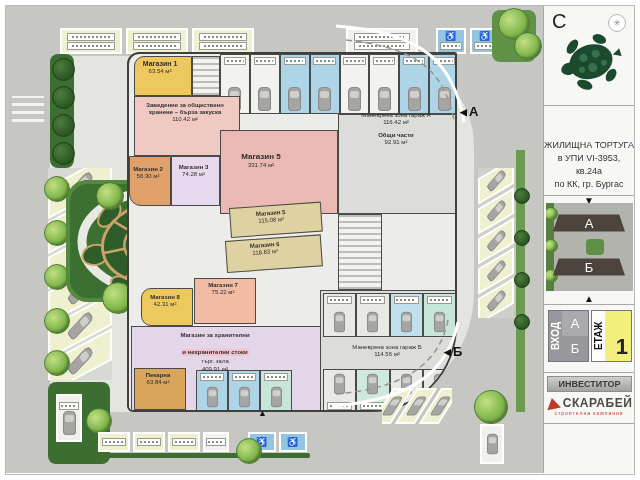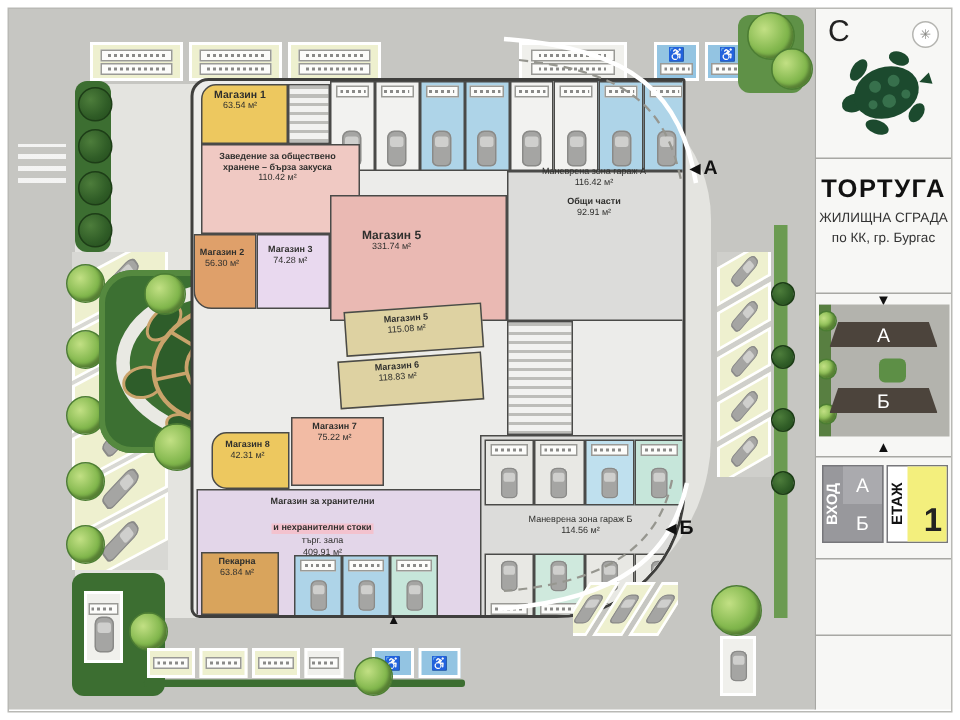--- a/index.html
+++ b/index.html
@@ -473,23 +473,23 @@
       <g fill="#37704c" transform="rotate(-18 32 42)">
         <circle cx="27" cy="36" r="4"></circle>
           <circle cx="40" cy="36" r="4"></circle>
           <circle cx="33" cy="48" r="4.5"></circle>
           <circle cx="22" cy="47" r="3"></circle>
           <circle cx="45" cy="47" r="3"></circle>
       </g>
     </svg>
     <div class="sbsep" style="top:99px"></div>
 
-    <div class="abs" style="left:0;top:110px;width:100%;text-align:center;font-size:17px;font-weight:bold;letter-spacing:1px;color:#111">ТОРТУГА</div>
     <div class="abs" style="left:0;top:133px;width:100%;text-align:center;font-size:9px;color:#333;line-height:13px">
-      <div>ЖИЛИЩНА СГРАДА</div>
+      <div>ЖИЛИЩНА ТОРТУГА</div>
+      <div>в УПИ VI-3953, кв.24а</div>
       <div>по КК, гр. Бургас</div>
     </div>
     <div class="sbsep" style="top:189px"></div>
     <div class="sbarrow" style="top:189px">▼</div>
 
     <div id="rthumb">
       <div class="abs" style="left:0;top:0;width:8px;height:88px;background:#587f41"></div>
       <div class="abs treeL" style="left:-2px;top:4px;width:12px;height:12px"></div>
       <div class="abs treeL" style="left:-2px;top:36px;width:12px;height:12px"></div>
       <div class="abs treeL" style="left:-2px;top:66px;width:12px;height:12px"></div>
@@ -510,18 +510,26 @@
         <div style="flex:1;display:flex;align-items:center;justify-content:center;background:#aaaaae;color:#fff;font-size:13px">А</div>
         <div style="flex:1;display:flex;align-items:center;justify-content:center;color:#fff;font-size:13px">Б</div>
       </div>
     </div>
     <div class="selbox" style="left:47px;top:304px;width:41px;height:52px;background:#fff">
       <div class="vlab" style="color:#111">ЕТАЖ</div>
       <div style="flex:1;background:#f3ef7d;display:flex;align-items:flex-end;justify-content:flex-end;padding:1px 3px;font-size:22px;font-weight:bold;color:#222">1</div>
     </div>
     <div class="sbsep" style="top:366px"></div>
 
+    <div class="sbbar" style="top:370px">ИНВЕСТИТОР</div>
+    <div class="abs" style="left:0;top:390px;width:100%;display:flex;flex-direction:column;align-items:center">
+      <div style="display:flex;align-items:center;gap:3px">
+        <div class="scar-tri"></div>
+        <span style="font-size:12px;font-weight:bold;color:#4a4a48;letter-spacing:.5px">СКАРАБЕЙ</span>
+      </div>
+      <span style="font-size:5px;color:#c0392b;letter-spacing:1px">строителна компания</span>
+    </div>
     <div class="sbsep" style="top:417px"></div>
 
   </div>
 
   <div id="frame"></div>
 </div>
 
 </body></html>

